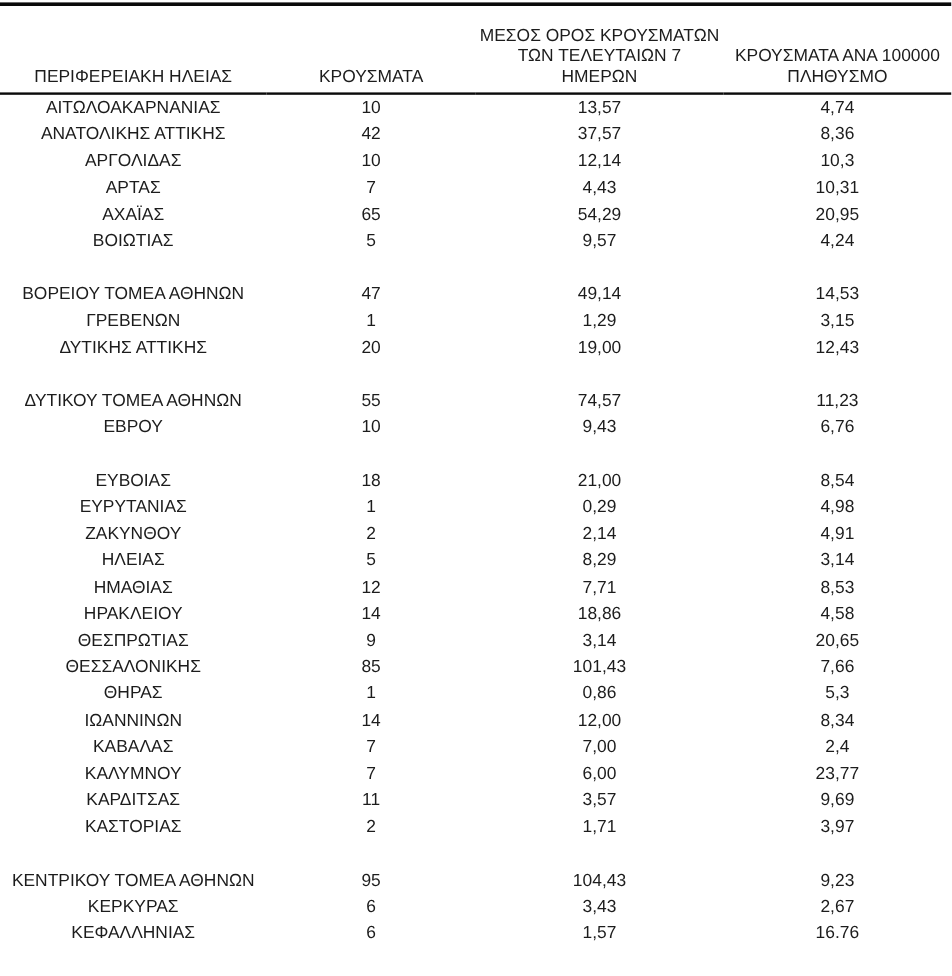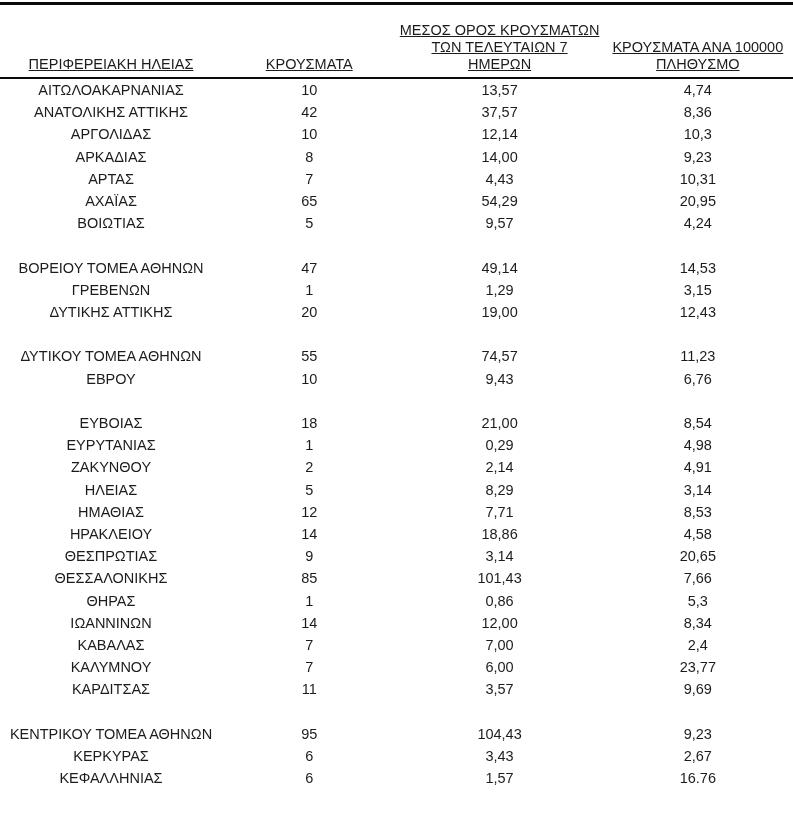--- a/index.html
+++ b/index.html
@@ -36,21 +36,20 @@
     vertical-align: bottom;
     text-align: center;
     font-weight: normal;
     font-size: 14.5px;
     line-height: 17px;
     padding: 0 0 4px 0;
     height: 68px;
     border-bottom: 2px solid #0a0a0a;
     white-space: nowrap;
     overflow: visible;
-    text-decoration: underline;
   }
   thead th div {
     white-space: nowrap;
   }
   tbody td {
     text-align: center;
     font-size: 14.5px;
     height: 22.2px;
     line-height: 22.2px;
     padding: 0;
@@ -105,26 +104,20 @@
           <td>37,57</td>
           <td>8,36</td>
         </tr>
         <tr>
           <td>ΑΡΓΟΛΙΔΑΣ</td>
           <td>10</td>
           <td>12,14</td>
           <td>10,3</td>
         </tr>
         <tr>
-          <td>ΑΡΚΑΔΙΑΣ</td>
-          <td>8</td>
-          <td>14,00</td>
-          <td>9,23</td>
-        </tr>
-        <tr>
           <td>ΑΡΤΑΣ</td>
           <td>7</td>
           <td>4,43</td>
           <td>10,31</td>
         </tr>
         <tr>
           <td>ΑΧΑΪΑΣ</td>
           <td>65</td>
           <td>54,29</td>
           <td>20,95</td>
@@ -244,20 +237,26 @@
           <td>ΚΑΛΥΜΝΟΥ</td>
           <td>7</td>
           <td>6,00</td>
           <td>23,77</td>
         </tr>
         <tr>
           <td>ΚΑΡΔΙΤΣΑΣ</td>
           <td>11</td>
           <td>3,57</td>
           <td>9,69</td>
+        </tr>
+        <tr>
+          <td>ΚΑΣΤΟΡΙΑΣ</td>
+          <td>2</td>
+          <td>1,71</td>
+          <td>3,97</td>
         </tr>
         <tr class="spacer-row">
           <td colspan="4"></td>
         </tr>
         <tr>
           <td>ΚΕΝΤΡΙΚΟΥ ΤΟΜΕΑ ΑΘΗΝΩΝ</td>
           <td>95</td>
           <td>104,43</td>
           <td>9,23</td>
         </tr>

